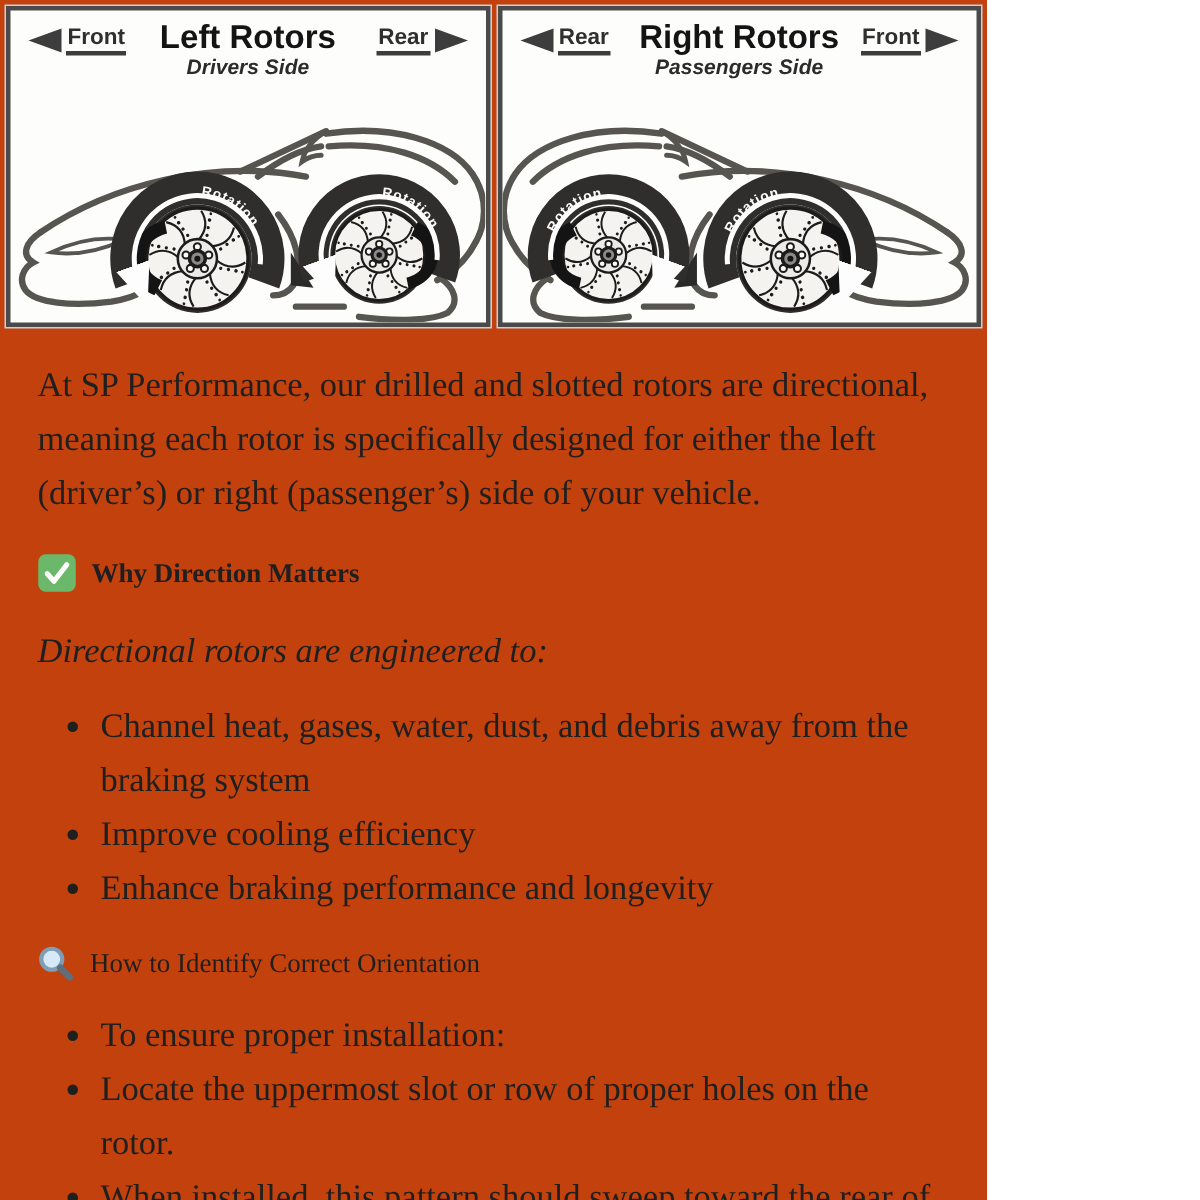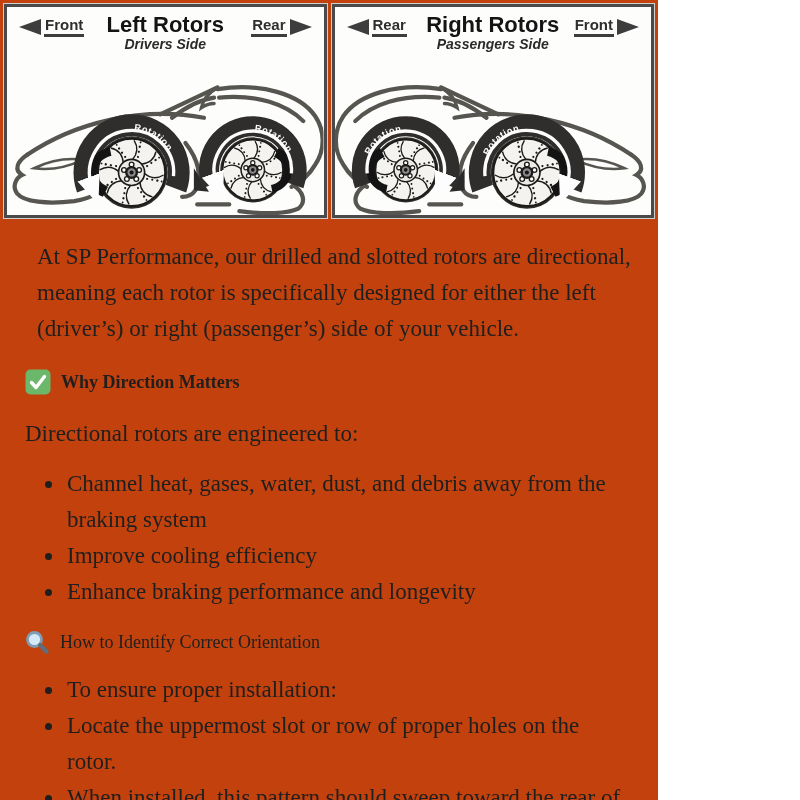--- a/index.html
+++ b/index.html
@@ -22,24 +22,24 @@
   .titles{text-align:center;}
   .p-title{font:bold 22px "Liberation Sans",sans-serif;color:#141414;letter-spacing:0;line-height:1.05;}
   .p-sub{font:italic bold 14px "Liberation Sans",sans-serif;color:#2b2b2b;line-height:1.2;}
   svg.car{position:absolute;left:0;bottom:0;width:100%;display:block;z-index:1;}
   .panel.right svg.car{transform:scaleX(-1);}
   svg.rot-text{position:absolute;left:0;bottom:0;width:100%;z-index:2;pointer-events:none;}
   .rt{font:bold 11px "Liberation Sans",sans-serif;fill:#fbfbfb;letter-spacing:.6px;}
 
   
   .article{padding:0 25px;font-size:23px;line-height:36px;}
-  .intro{margin:21px 0 0 12px;}
+  .intro{margin:21px 0 0 0;}
   .sec-head{margin:17px 0 0 0;font-size:18px;line-height:36px;font-weight:bold;display:flex;align-items:center;gap:10px;}
   .sec-head.regular{font-weight:normal;margin-top:14px;}
-  .lead{margin:16px 0 0 0;}
+  .lead{margin:16px 0 0 0;font-style:italic;}
   ul{margin:14px 0 0 0;padding-left:40px;}
   .sec2-list{margin-top:12px;}
   li{margin:0;padding-left:2px;}
   .emoji{display:inline-flex;flex:none;}
 </style>
 </head>
 <body>
 
 <svg width="0" height="0" style="position:absolute" aria-hidden="true">
   <defs>

